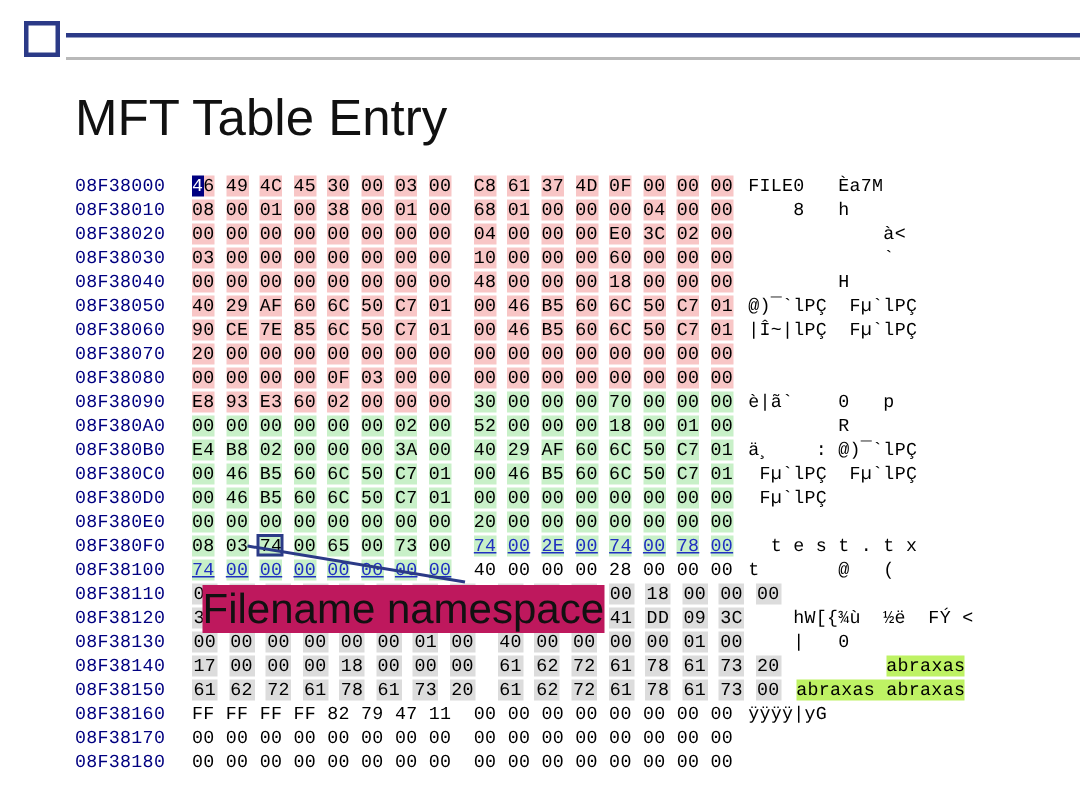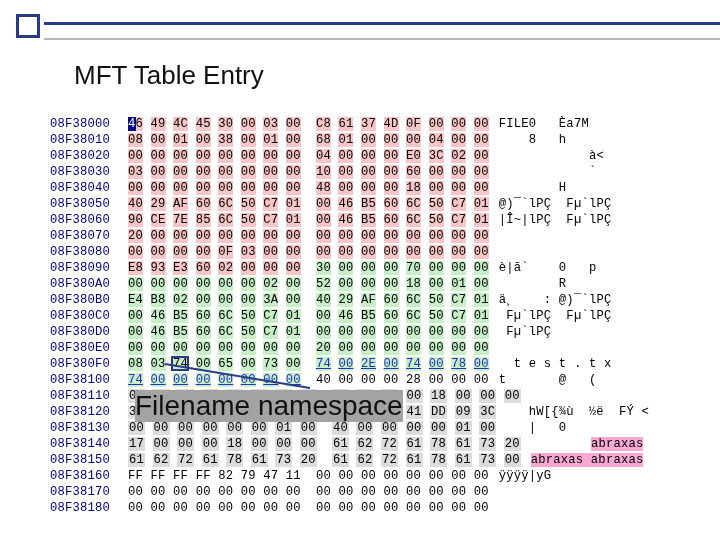--- a/index.html
+++ b/index.html
@@ -34,52 +34,51 @@
     height: 2px;
     background: #b9b9b9;
     top: 38px;
     left: 44px;
     right: 0;
   }
   .title {
     position: absolute;
     top: 60px;
     left: 50px;
-    font-size: 26px;
+    font-size: 34px;
     color: #111;
     font-weight: 400;
-    margin-left: 24px;
   }
   .callout {
     position: absolute;
     top: 390px;
     left: 135px;
     font-size: 28px;
     color: #111;
-    background: #a3a3a3;
+    background: #be185d;
   }
   .hex-viewer {
     position: absolute;
     top: 116px;
     left: 50px;
     width: 642px;
     font-family: "Courier New", monospace;
     font-size: 12.2px;
     line-height: 16px;
     letter-spacing: 0.2px;
     color: #000;
   }
   .row { display: flex; white-space: pre; }
   .offset { color: #000080; width: 78px; }
   .hex { position: relative; display: inline-block; }
   .ascii { margin-left: 10px; white-space: pre; }
   .hl-pink  { background: #F8C6C6; }
   .hl-green { background: #C8F0C8; }
   .hl-gray  { background: #dcdcdc; padding: 0 1px; }
-  .hl-yellow{ background: #f9a8d4; }
+  .hl-yellow{ background: #bef264; }
   .hl-inv   { background: #000080; color: #fff; }
   .ul       { text-decoration: underline; }
   .blue     { color: #2030c0; }
   .box2 {
     position: absolute;
     border: 2px solid #2b3a87;
   }
 </style>
 </head>
 <body>

